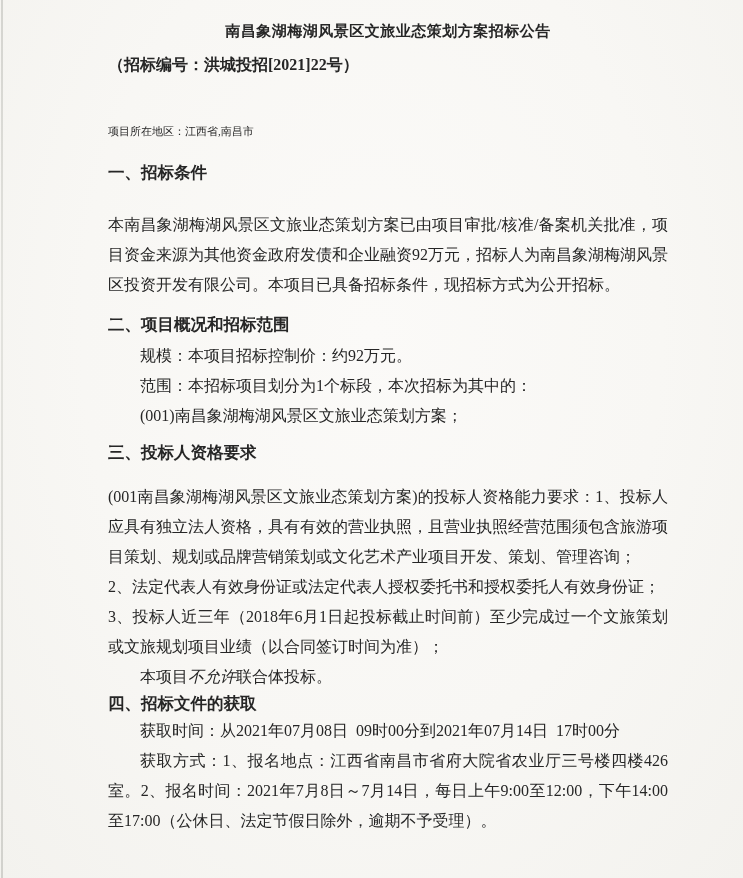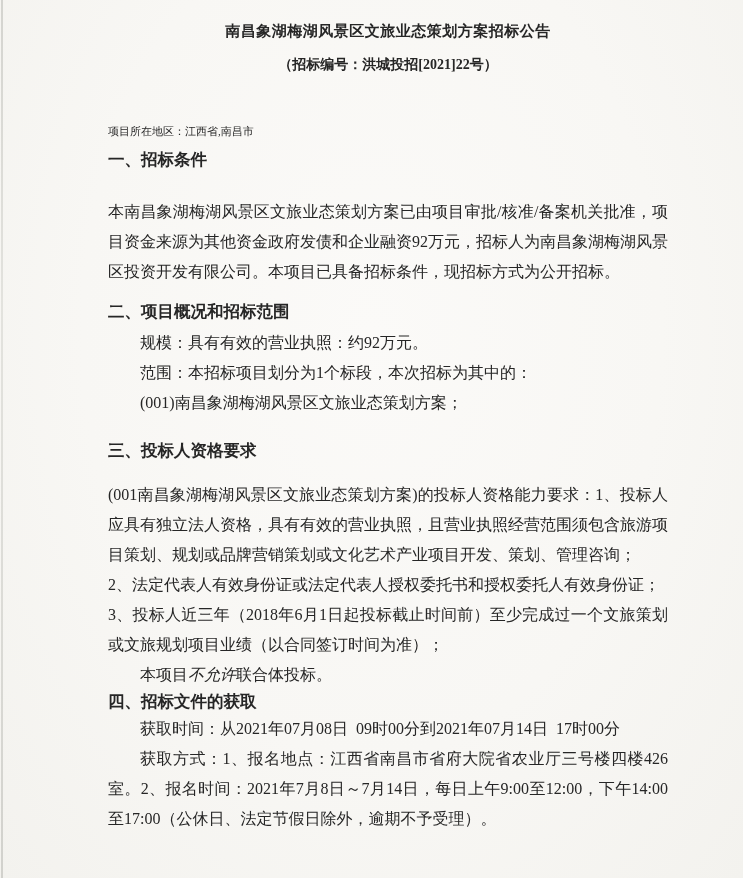--- a/index.html
+++ b/index.html
@@ -38,22 +38,21 @@
     margin: 20px 0 0 0;
     text-align: center;
     font-size: 15px;
     font-weight: 700;
     line-height: 22px;
     letter-spacing: 0.5px;
   }
 
   .doc-subtitle {
     margin: 13px 0 0 0;
-    text-align: center;
-    font-size: 14px;
+    font-size: 16px;
     font-weight: 700;
     line-height: 20px;
   }
 
   .loc-line {
     margin: 44px 0 0 0;
     font-size: 11px;
     line-height: 24px;
   }
 
@@ -69,25 +68,25 @@
     font-size: 16px;
     line-height: 30px;
     text-align: justify;
     text-justify: inter-ideograph;
   }
 
   .indent { text-indent: 2em; }
   .prewrap { white-space: pre-wrap; }
   .em-italic { font-style: italic; }
 
-  #sec1-heading { margin-top: 5px; }
+  #sec1-heading { margin-top: 18px; }
   #sec1-body   { margin-top: 25px; }
   #sec2-heading { margin-top: 13px; }
   #scale-line  { margin-top: 4px; }
-  #sec3-heading { margin-top: 21px; }
+  #sec3-heading { margin-top: 10px; }
   #req1        { margin-top: 17px; }
 </style>
 </head>
 <body>
 
 <div class="page">
   <div class="scan-edge"></div>
 
   <div class="content">
 
@@ -96,21 +95,21 @@
     <div class="doc-subtitle">（招标编号：洪城投招[2021]22号）</div>
 
     <p class="loc-line">项目所在地区：江西省,南昌市</p>
 
     <h2 class="sec-heading" id="sec1-heading">一、招标条件</h2>
 
     <p class="para" id="sec1-body">本南昌象湖梅湖风景区文旅业态策划方案已由项目审批/核准/备案机关批准，项目资金来源为其他资金政府发债和企业融资92万元，招标人为南昌象湖梅湖风景区投资开发有限公司。本项目已具备招标条件，现招标方式为公开招标。</p>
 
     <h2 class="sec-heading" id="sec2-heading">二、项目概况和招标范围</h2>
 
-    <p class="para indent" id="scale-line">规模：具有有效的营业执照：约92万元。</p>
+    <p class="para indent" id="scale-line">规模：本项目招标控制价：约92万元。</p>
 
     <p class="para indent">范围：本招标项目划分为1个标段，本次招标为其中的：</p>
 
     <p class="para indent">(001)南昌象湖梅湖风景区文旅业态策划方案；</p>
 
     <h2 class="sec-heading" id="sec3-heading">三、投标人资格要求</h2>
 
     <p class="para" id="req1">(001南昌象湖梅湖风景区文旅业态策划方案)的投标人资格能力要求：1、投标人应具有独立法人资格，具有有效的营业执照，且营业执照经营范围须包含旅游项目策划、规划或品牌营销策划或文化艺术产业项目开发、策划、管理咨询；</p>
 
     <p class="para">2、法定代表人有效身份证或法定代表人授权委托书和授权委托人有效身份证；</p>

